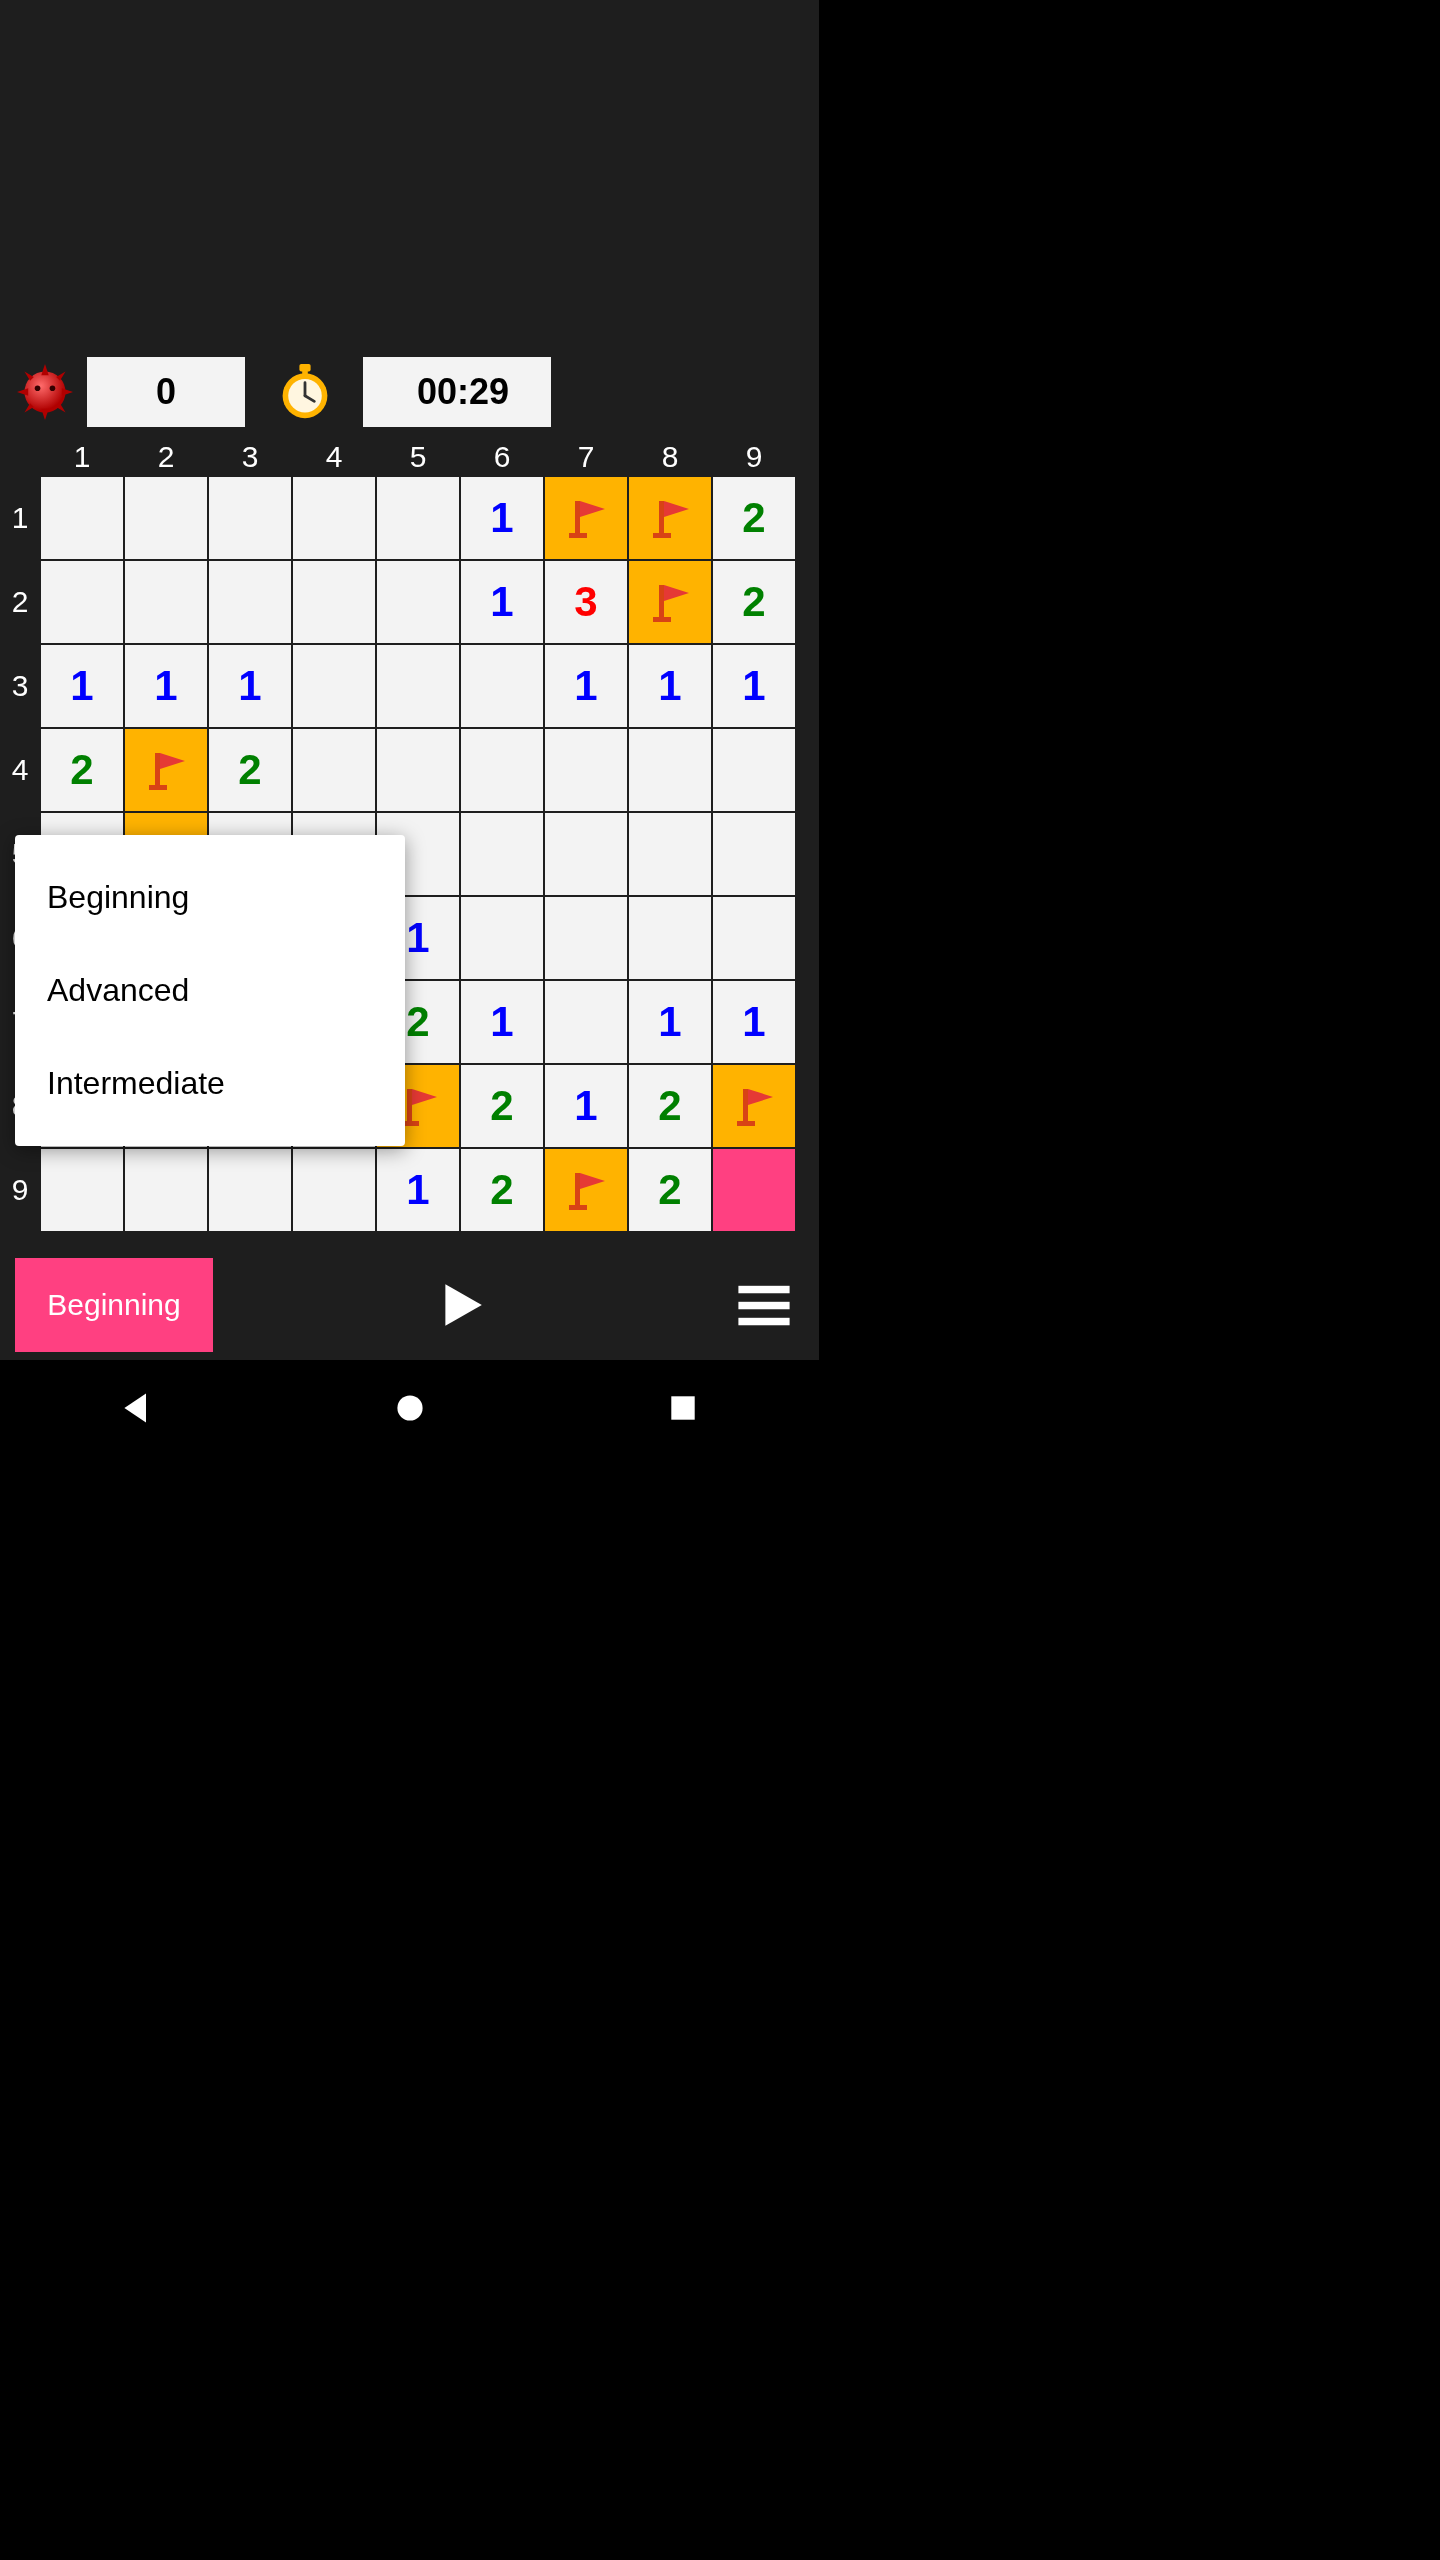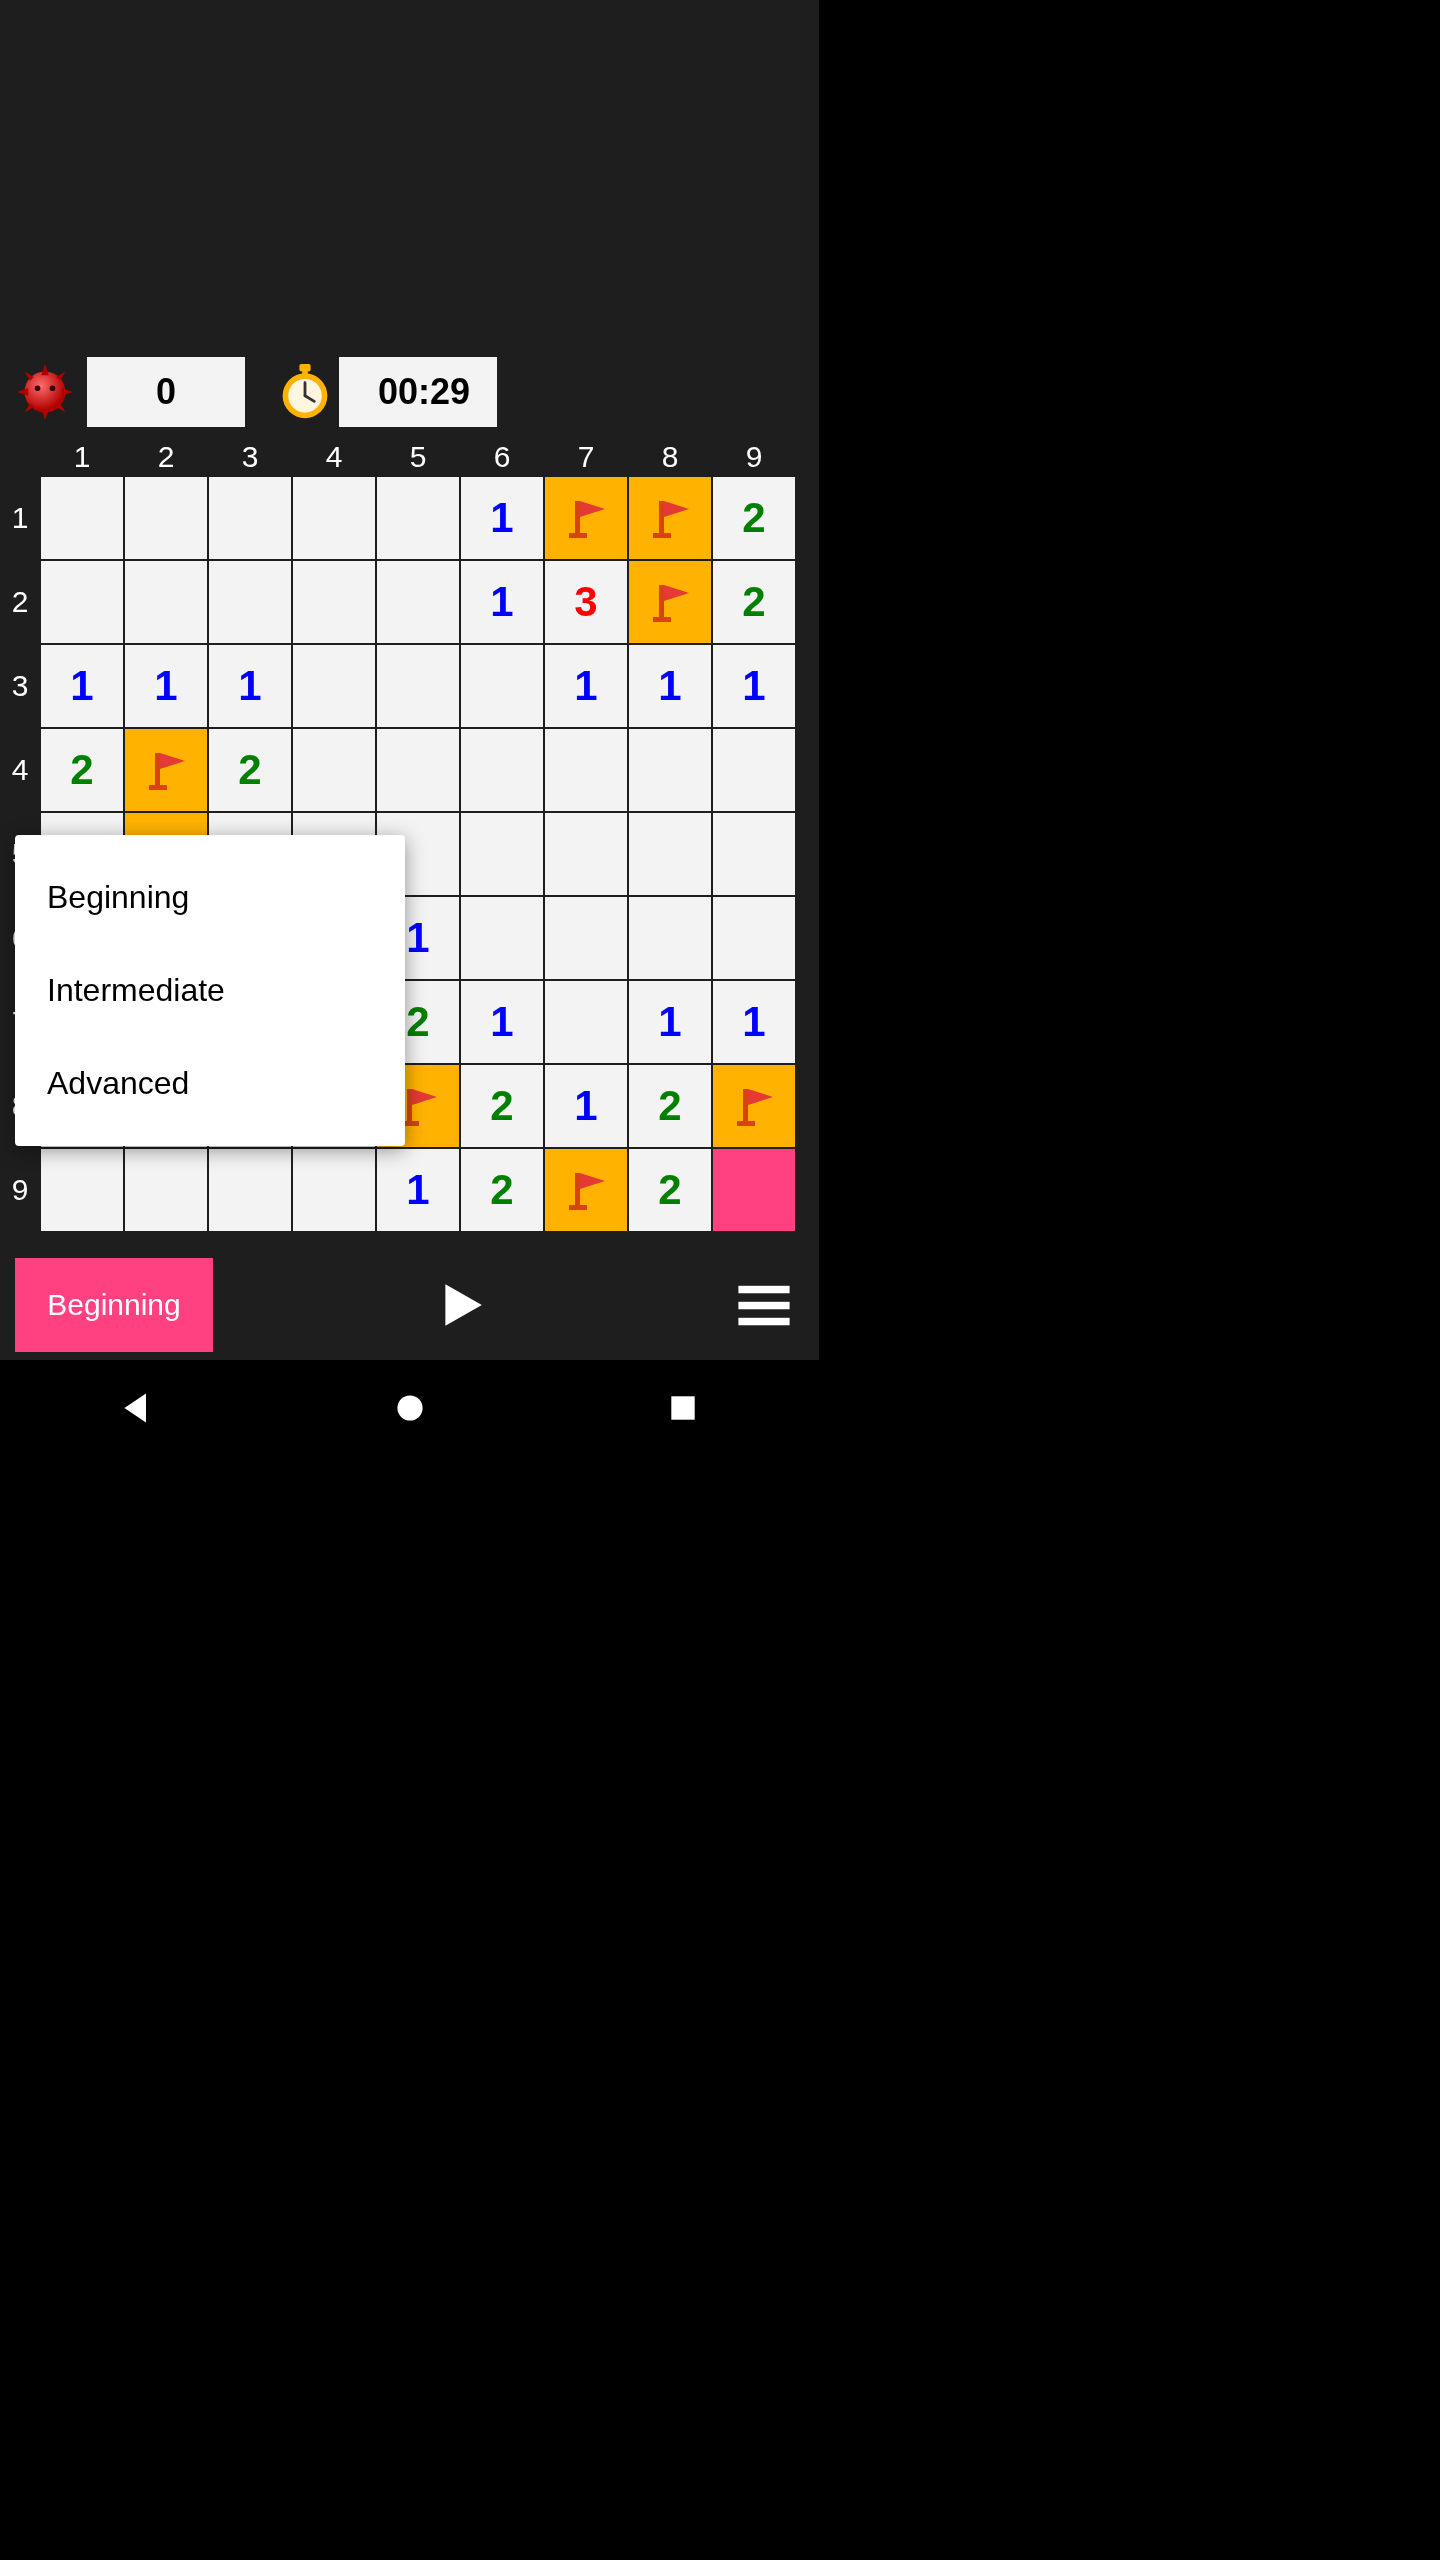--- a/index.html
+++ b/index.html
@@ -4,21 +4,21 @@
 <style>
   * { box-sizing: border-box; margin: 0; padding: 0; }
   html, body { width: 819px; height: 1456px; background: #000; font-family: Arial, Helvetica, sans-serif; overflow: hidden; }
   .screen { position: absolute; top: 0; left: 0; width: 819px; height: 1360px; background: #1e1e1e; }
   .black-top { position: absolute; top: 0; left: 0; width: 819px; height: 340px; background: #1e1e1e; }
   .status-row { position: absolute; top: 357px; left: 15px; right: 15px; height: 70px; display: flex; align-items: center; }
   .mine-icon-wrap { width: 60px; height: 60px; display:flex; align-items:center; justify-content:center; }
   .counter-box { background: #f3f3f3; height: 70px; display: flex; align-items: center; justify-content: center; font-size: 36px; font-weight: bold; color: #000; }
   .mine-counter { width: 158px; margin-left: 12px; }
   .timer-icon-wrap { width: 60px; height: 60px; margin-left: 30px; display:flex; align-items:center; justify-content:center; }
-  .time-counter { width: 158px; margin-left: 4px; padding-left: 12px; }
+  .time-counter { width: 188px; margin-left: 28px; padding-left: 12px; }
 
   .col-labels { position: absolute; top: 440px; left: 40px; width: 756px; height: 36px; display: flex; }
   .col-label { flex: 1; text-align: center; color: #fff; font-size: 30px; }
   .row-labels { position: absolute; top: 476px; left: 0; width: 40px; }
   .row-label { width: 40px; height: 84px; display: flex; align-items: center; justify-content: center; color: #fff; font-size: 30px; }
 
   .board { position: absolute; top: 476px; left: 40px; width: 756px; display: flex; flex-direction: column; }
   .board-row { display: flex; height: 84px; }
   .cell { flex: 1; margin: 1px; background: #f3f3f3; display: flex; align-items: center; justify-content: center; font-size: 42px; font-weight: bold; cursor: pointer; }
   .cell.n1 { color: #0000ff; }
@@ -253,22 +253,22 @@
             <path d="M19 8 L44 16 L19 24 Z" fill="#e53935"></path>
           </svg>
         </div>
         <div class="cell n2">2</div>
         <div class="cell pink"></div>
       </div>
     </div>
 
   <div class="dropdown">
     <div class="dropdown-item">Beginning</div>
+    <div class="dropdown-item">Advanced</div>
     <div class="dropdown-item">Intermediate</div>
-    <div class="dropdown-item">Advanced</div>
   </div>
 
   <div class="bottom-bar">
     <div class="level-btn">Beginning</div>
     <div class="play-btn">
       <svg viewBox="0 0 60 60" width="52" height="52">
         <polygon points="12,6 54,30 12,54" fill="#fff"></polygon>
       </svg>
     </div>
     <div class="menu-btn">

